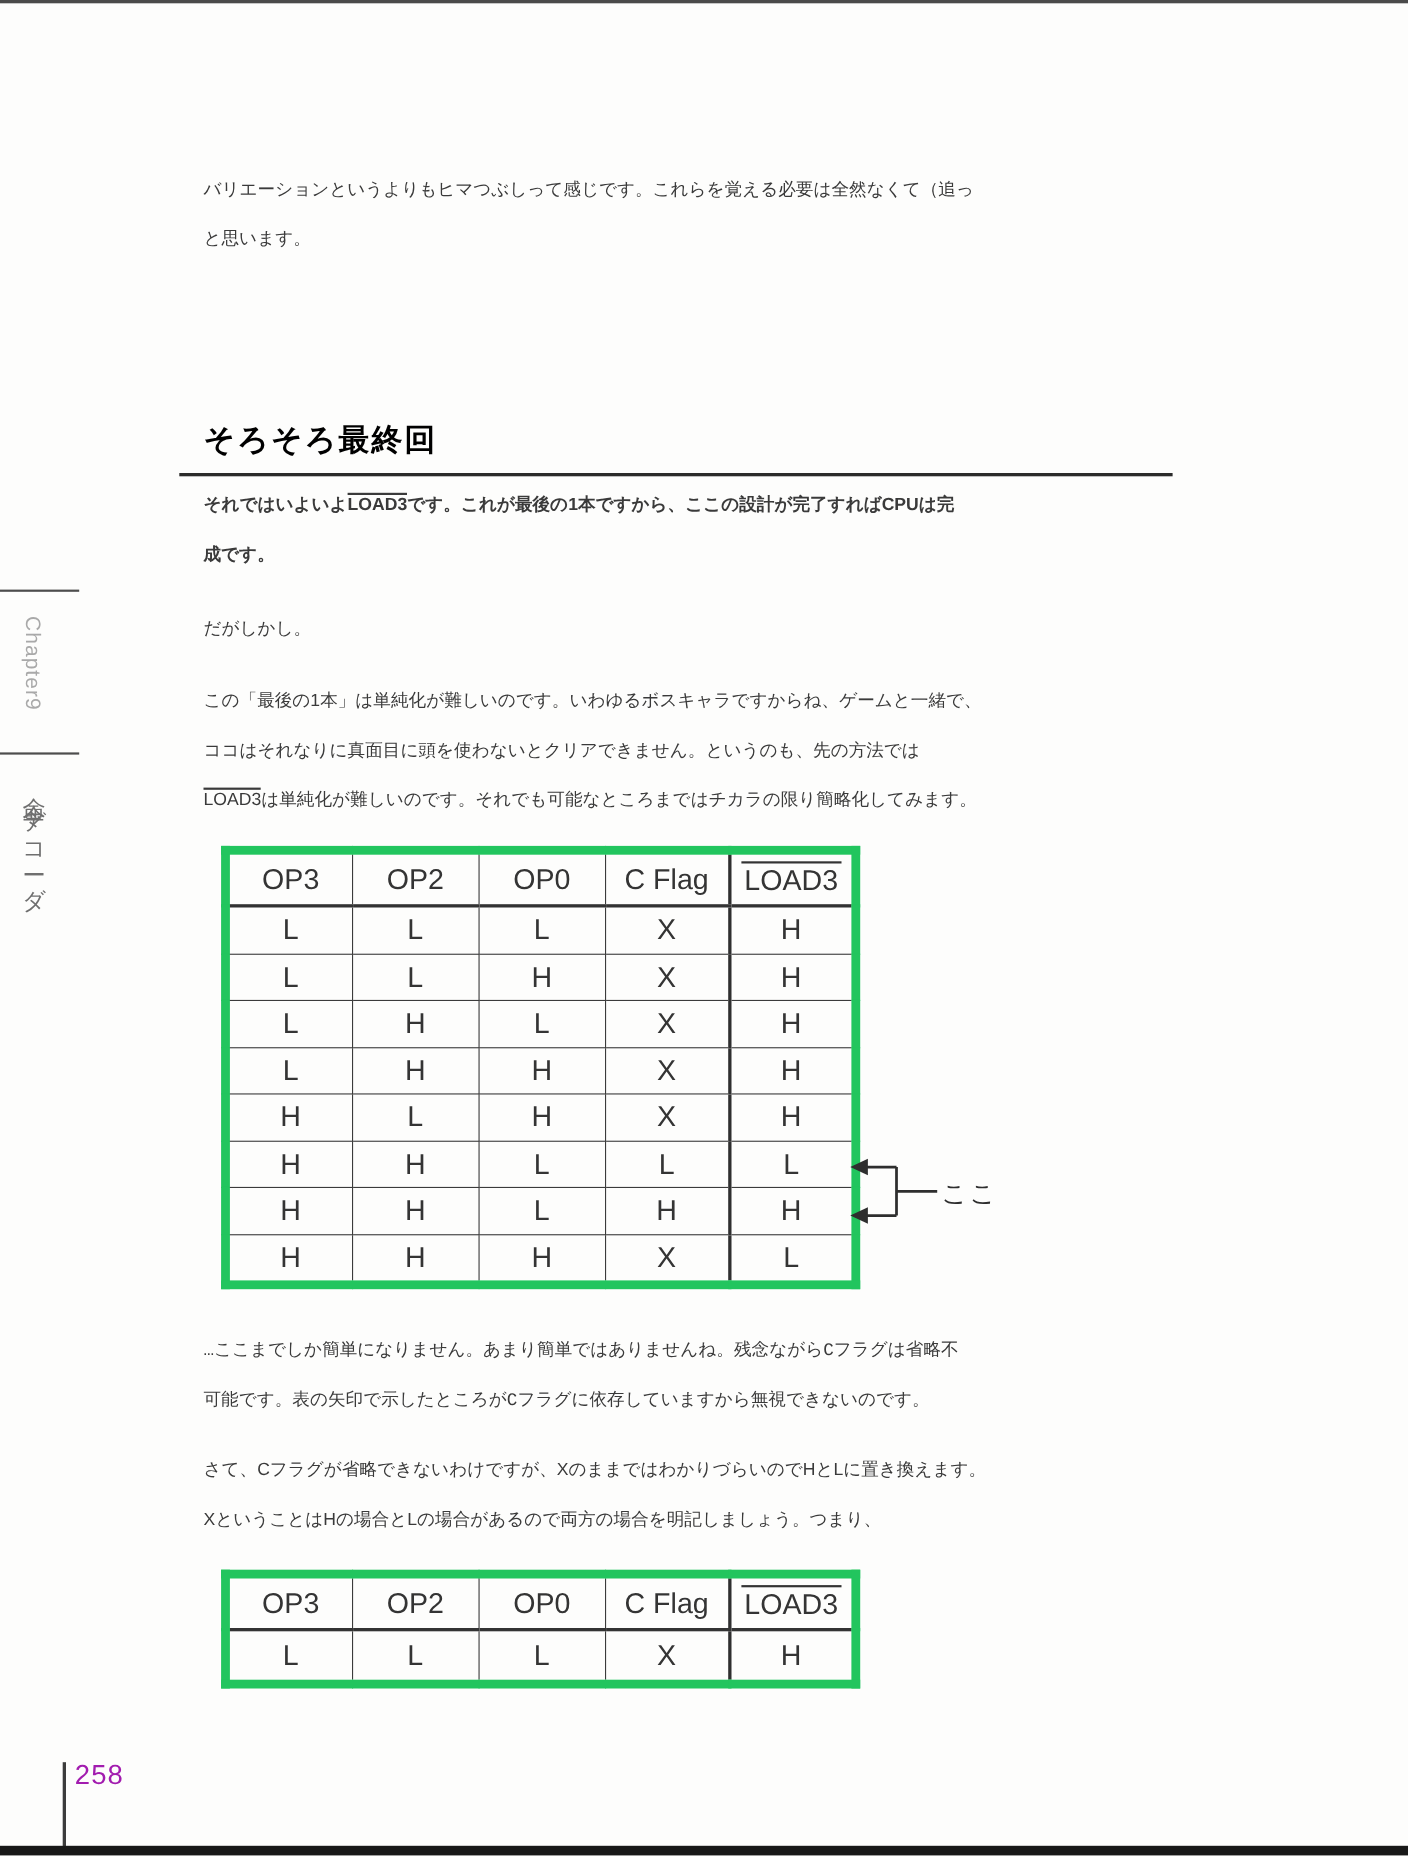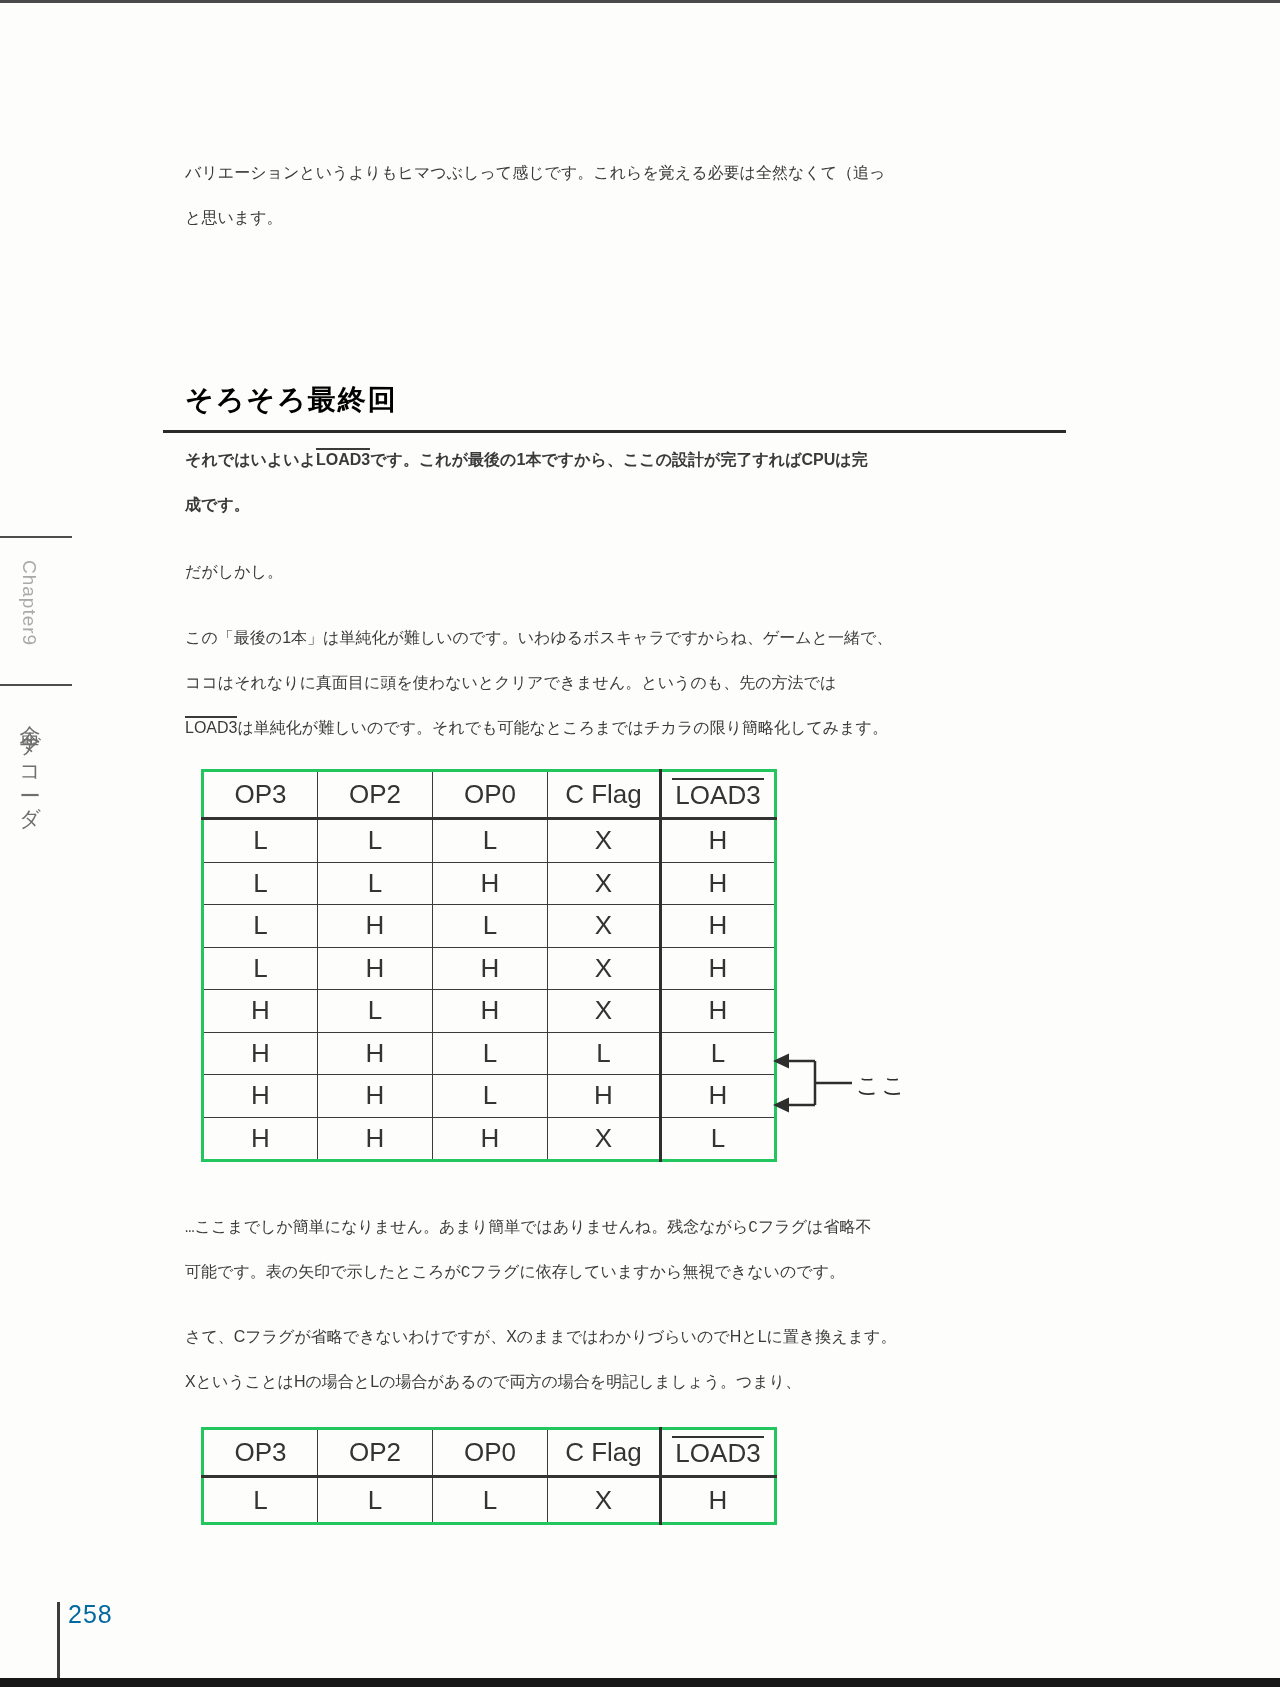--- a/index.html
+++ b/index.html
@@ -54,33 +54,33 @@
   }
   .truth-main{top:769px;}
   .truth-small{top:1427px;}
   table.truth th,table.truth td{
     border:1.5px solid #3b3b3b;text-align:center;font-weight:normal;
     padding:0;
   }
   table.truth col{width:115px;}
   table.truth col.c4{width:113px;}
   table.truth th{height:45px;border-bottom:3px solid #333;}
-  table.truth{border:3px solid #22c55e;}
+  table.truth{border:8px solid #22c55e;}
   .truth-main td{height:41.5px;}
   .truth-small td{height:44px;}
   table.truth th:last-child,table.truth td:last-child{border-left:3px solid #2f2f2f;}
   .ol-h{border-top:2.5px solid #333;display:inline-block;line-height:1.15;padding:1px 3px 0 3px;}
 
   
   .koko-svg{position:absolute;left:772px;top:1048px;}
   .koko-label{position:absolute;left:856px;top:1070px;font-size:23px;color:#2e2e2e;letter-spacing:2px;}
 
   
   .pageno-rule{position:absolute;left:57px;top:1602px;width:2.5px;height:78px;background:#3c3c3c;}
-  .pageno{position:absolute;left:68px;top:1600px;font-size:25px;color:#0369a1;letter-spacing:1px;}
+  .pageno{position:absolute;left:68px;top:1600px;font-size:25px;color:#a21caf;letter-spacing:1px;}
 </style>
 </head>
 <body>
 
 <div class="page">
 
   <div class="top-strip"></div>
 
   <div class="sb-rule sb-rule-1"></div>
   <div class="sb-chapter">Chapter9</div>

